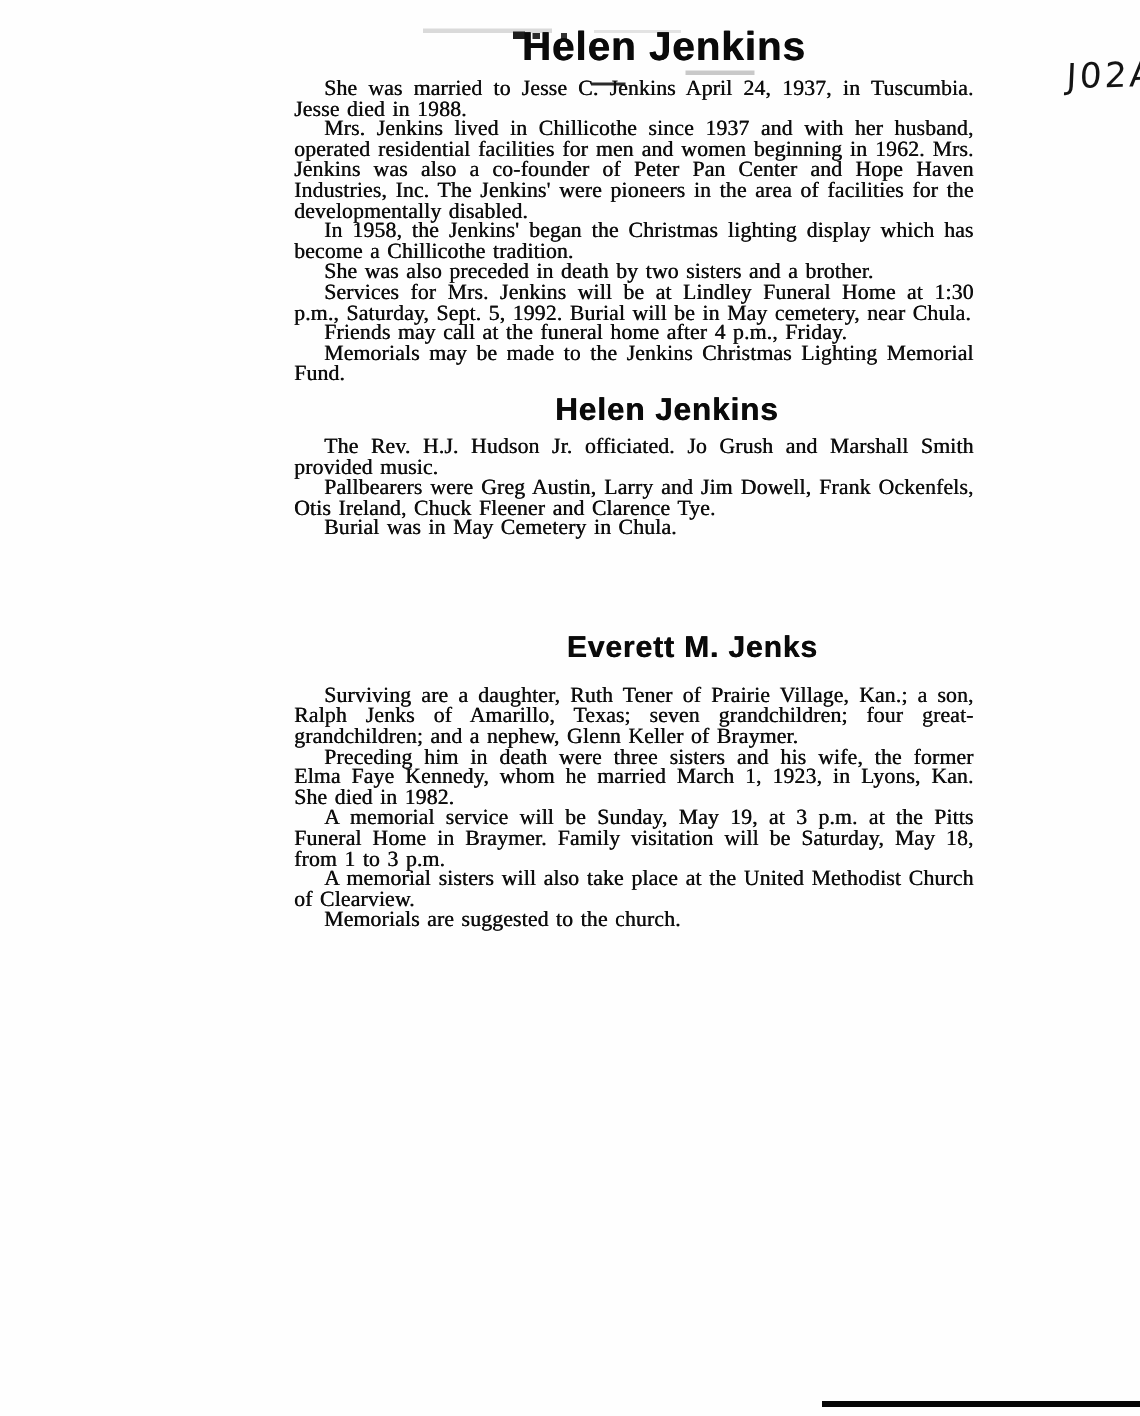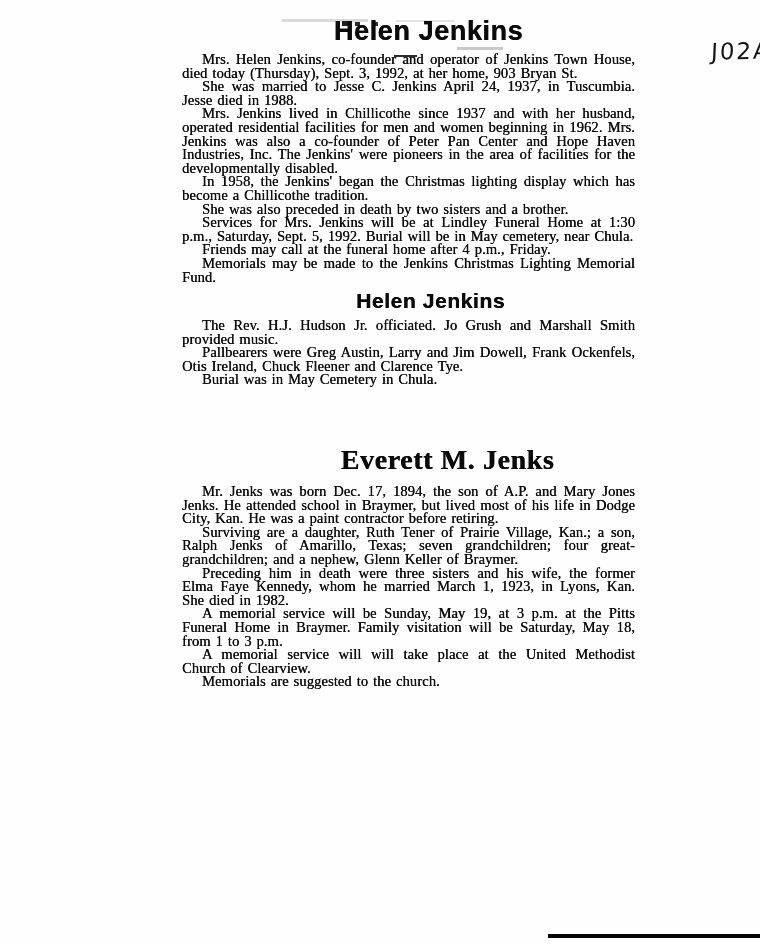--- a/index.html
+++ b/index.html
@@ -9,34 +9,34 @@
     position: relative;
     overflow: hidden;
     font-family: "Liberation Serif", serif;
   }
   .page {
     position: absolute; inset: 0;
     background: #fefefe;
   }
   .column {
     position: absolute;
-    left: 182px; top: 12px; width: 453px;
+    left: 196px; top: 12px; width: 453px;
     color: #0e0e0e;
   }
   .obit-title {
     font-family: "Liberation Sans", sans-serif;
     font-weight: 700;
     text-align: center;
     letter-spacing: 0.6px;
     color: #0a0a0a;
     text-shadow: 0.4px 0 0 currentColor;
   }
   .t1 { font-size: 27px; line-height: 30px; margin: 4px 0 7px; transform: translateX(20px); }
   .t2 { font-size: 21px; line-height: 24px; margin: 5px 0 6px;  transform: translateX(22px); }
-  .t3 { font-size: 28px; line-height: 33px; margin: 56px 0 9px; transform: translateX(39px); font-family: Liberation Serif, serif; }
+  .t3 { font-size: 20px; line-height: 33px; margin: 56px 0 9px; transform: translateX(39px); }
   .para {
     margin: 0;
     font-size: 14.5px;
     line-height: 13.6px;
     text-align: justify;
     text-indent: 20px;
     word-spacing: 1.2px;
     letter-spacing: 0.1px;
     text-shadow: 0.3px 0 0 currentColor;
     hyphens: auto;
@@ -76,44 +76,42 @@
   <div class="artifact speck-c"></div>
   <div class="artifact smudge-c"></div>
   <div class="artifact stray-stroke"></div>
 
   <div class="annotation">J02A</div>
 
   <div class="column">
 
     <section>
       <h2 class="obit-title t1">Helen Jenkins</h2>
-      <p class="para">Mrs. Helen Jenkins, co-founder and operator of Jenkins Town House, died today (Thursday), Sept. 3, 1992, at her home, 903 Bryan St.</p>
       <p class="para">She was married to Jesse C. Jenkins April 24, 1937, in Tuscumbia. Jesse died in 1988.</p>
       <p class="para">Mrs. Jenkins lived in Chillicothe since 1937 and with her husband, operated residential facilities for men and women beginning in 1962. Mrs. Jenkins was also a co-founder of Peter Pan Center and Hope Haven Industries, Inc. The Jenkins' were pioneers in the area of facilities for the developmentally disabled.</p>
       <p class="para">In 1958, the Jenkins' began the Christmas lighting display which has become a Chillicothe tradition.</p>
       <p class="para">She was also preceded in death by two sisters and a brother.</p>
       <p class="para">Services for Mrs. Jenkins will be at Lindley Funeral Home at 1:30 p.m., Saturday, Sept. 5, 1992. Burial will be in May cemetery, near Chula.</p>
       <p class="para">Friends may call at the funeral home after 4 p.m., Friday.</p>
       <p class="para">Memorials may be made to the Jenkins Christmas Lighting Memorial Fund.</p>
     </section>
 
     <section>
       <h2 class="obit-title t2">Helen Jenkins</h2>
       <p class="para">The Rev. H.J. Hudson Jr. officiated. Jo Grush and Marshall Smith provided music.</p>
       <p class="para">Pallbearers were Greg Austin, Larry and Jim Dowell, Frank Ockenfels, Otis Ireland, Chuck Fleener and Clarence Tye.</p>
       <p class="para">Burial was in May Cemetery in Chula.</p>
     </section>
 
     <section>
       <h2 class="obit-title t3">Everett M. Jenks</h2>
-      <p class="para">Mr. Jenks was born Dec. 17, 1894, the son of A.P. and Mary Jones Jenks. He attended school in Braymer, but lived most of his life in Dodge City, Kan. He was a paint contractor before retiring.</p>
       <p class="para">Surviving are a daughter, Ruth Tener of Prairie Village, Kan.; a son, Ralph Jenks of Amarillo, Texas; seven grandchildren; four great-grandchildren; and a nephew, Glenn Keller of Braymer.</p>
       <p class="para">Preceding him in death were three sisters and his wife, the former Elma Faye Kennedy, whom he married March 1, 1923, in Lyons, Kan. She died in 1982.</p>
       <p class="para">A memorial service will be Sunday, May 19, at 3 p.m. at the Pitts Funeral Home in Braymer. Family visitation will be Saturday, May 18, from 1 to 3 p.m.</p>
-      <p class="para">A memorial service will will take place at the United Methodist Church of Clearview.</p>
+      <p class="para">A memorial sisters will also take place at the United Methodist Church of Clearview.</p>
       <p class="para">Memorials are suggested to the church.</p>
     </section>
 
   </div>
 
   <div class="artifact edge-line"></div>
 
 </div>
 
 </body></html>

